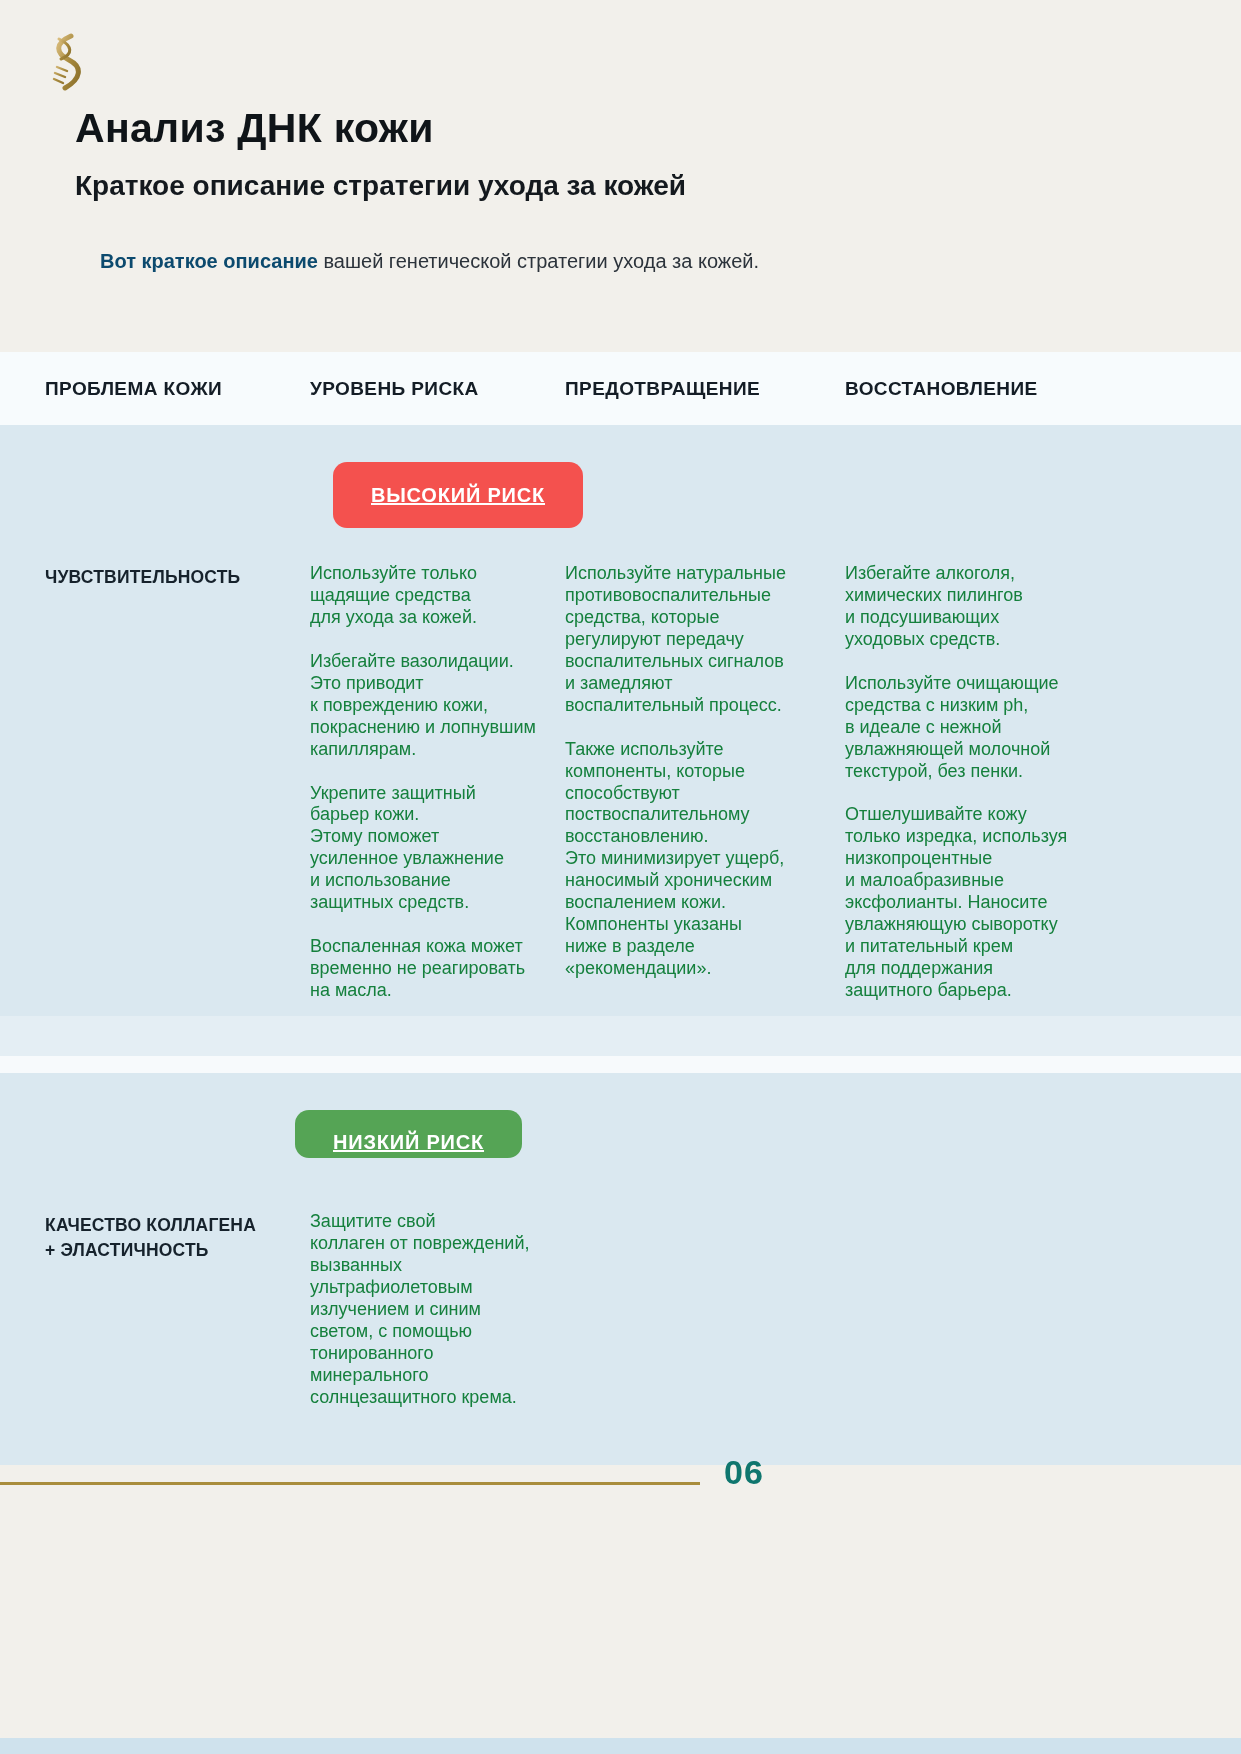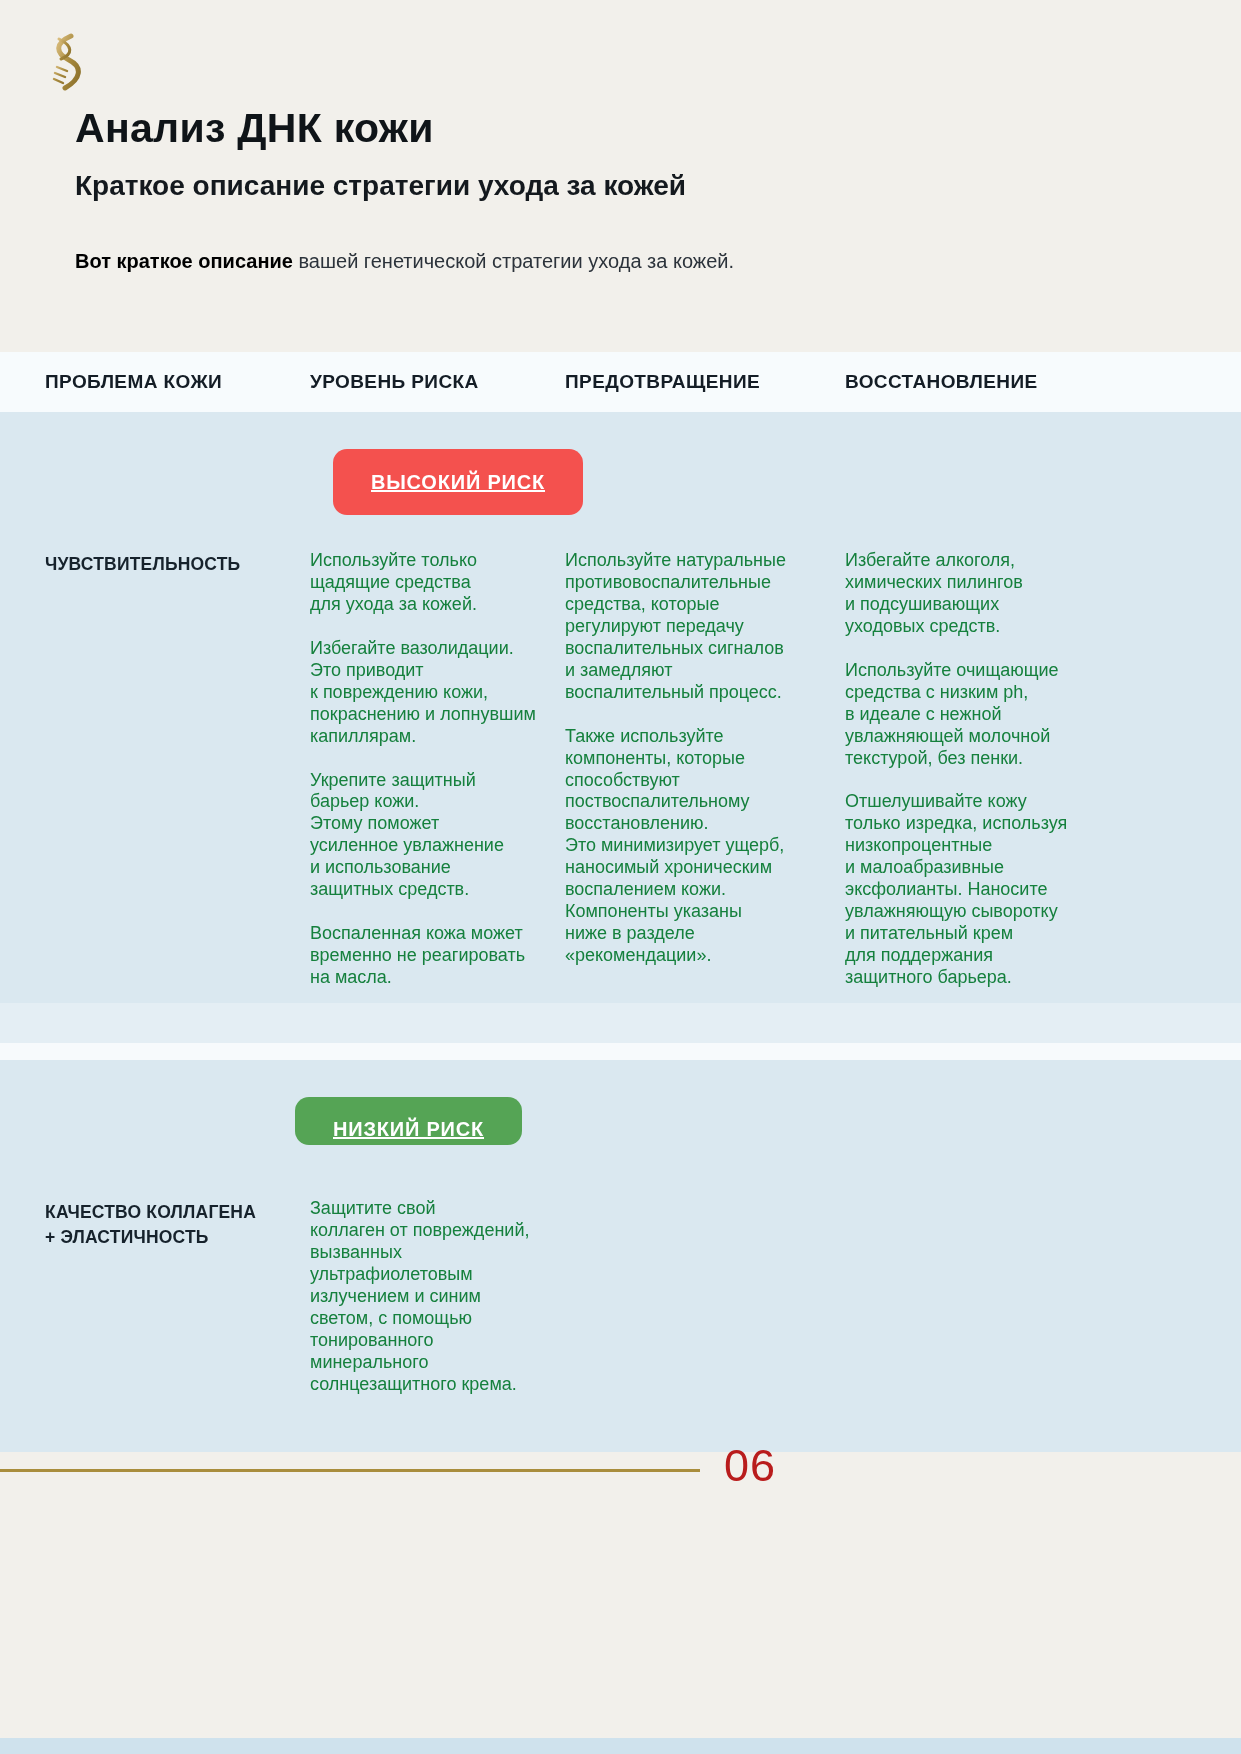--- a/index.html
+++ b/index.html
@@ -9,24 +9,24 @@
     font-family:"Liberation Sans",sans-serif;
     position:relative;overflow:hidden;
     color:#36434e;
   }
   .top{padding:33px 17px 0 75px;}
   .logo{margin-left:-30px;display:block;}
   .page-title{margin-top:8px;font-size:41px;font-weight:bold;color:#0f1418;letter-spacing:0.3px;}
   .page-subtitle{margin-top:18px;font-size:28px;font-weight:bold;color:#14191e;}
   .intro{margin-top:45px;font-size:20px;line-height:1.45;color:#2c333b;max-width:920px;}
   .intro + .intro{margin-top:16px;}
-  .intro b{color:#000000;}
+  .intro b{color:#0c4a6e;margin-left:25px;}
   .grid{display:grid;grid-template-columns:265px 255px 280px 1fr;padding-left:45px;}
   .thead{
-    margin-top:76px;height:60px;background:#f7fbfd;
+    margin-top:76px;height:73px;background:#f7fbfd;
     align-items:center;font-size:19px;font-weight:bold;color:#141d26;letter-spacing:0.4px;
   }
   .section{background:#dae8f0;}
   .badge-row{padding:37px 0 0 45px;height:66px;}
   .badge{
     display:inline-block;height:66px;line-height:66px;border-radius:14px;
     padding:0 38px;color:#ffffff;font-size:20px;font-weight:bold;letter-spacing:0.8px;text-decoration:underline;
   }
   .badge-high{background:#f4514e;margin-left:288px;}
   .badge-low{background:#55a455;margin-left:250px;height:48px;line-height:64px;}
@@ -40,21 +40,21 @@
   .cell-problem{
     font-size:17.5px;font-weight:bold;color:#16222c;line-height:1.4;letter-spacing:0.2px;
     padding-top:2px;
   }
   .divider-strip{height:40px;background:#e4eef4;}
   .gap-strip{height:17px;background:#f7fafc;}
   .footer{position:relative;height:85px;}
   .gold-line{position:absolute;left:0;top:17px;width:700px;height:3px;background:#a98d3c;}
   .page-number{
     position:absolute;left:724px;top:-12px;
-    font-size:45px;color:#b91c1c;letter-spacing:1px;
+    font-size:34px;color:#0f766e;letter-spacing:1px;font-weight:bold;
   }
   .bottom-strip{position:absolute;left:0;right:0;bottom:0;height:16px;background:#cfe2ed;}
 </style>
 </head>
 <body>
 
 <div class="top">
   <span class="logo">
     <svg width="42" height="60" viewBox="0 0 42 60">
       <defs>

